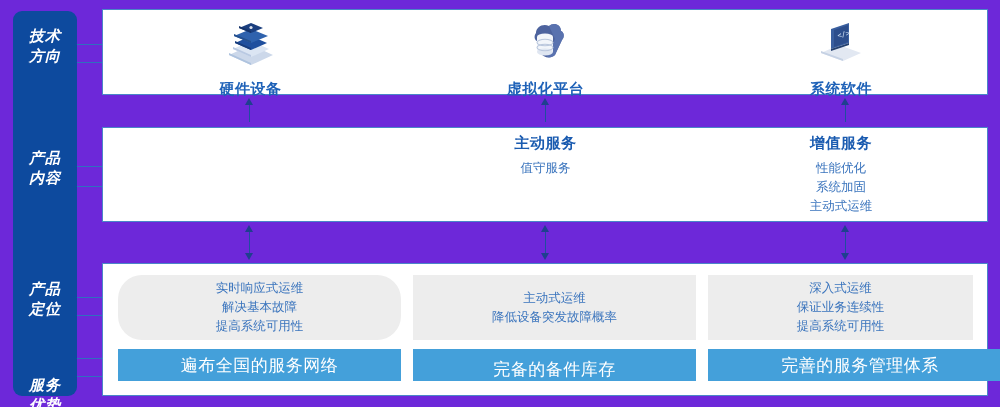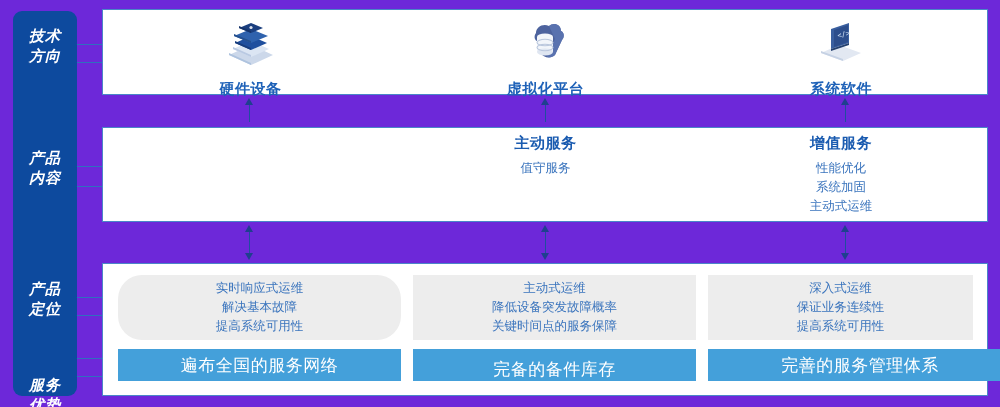--- a/index.html
+++ b/index.html
@@ -274,21 +274,20 @@
   <div class="section-box" style="left:102px; top:263px; width:886px; height:133px;">
 
     <div class="gray-card" style="left:15px; top:11px; width:283px; height:65px;border-radius:24px;">
       <div class="gray-line">实时响应式运维</div>
       <div class="gray-line">解决基本故障</div>
       <div class="gray-line">提高系统可用性</div>
     </div>
     <div class="gray-card" style="left:310px; top:11px; width:283px; height:65px;">
       <div class="gray-line">主动式运维</div>
       <div class="gray-line">降低设备突发故障概率</div>
-      <div class="gray-line">关键时间点的服务保障</div>
     </div>
     <div class="gray-card" style="left:605px; top:11px; width:265px; height:65px;text-align:center;">
       <div class="gray-line">深入式运维</div>
       <div class="gray-line">保证业务连续性</div>
       <div class="gray-line">提高系统可用性</div>
     </div>
 
     <div class="blue-bar" style="left:15px; top:85px; width:283px; height:32px;">
       <span>遍布全国的服务网络</span>
     </div>

